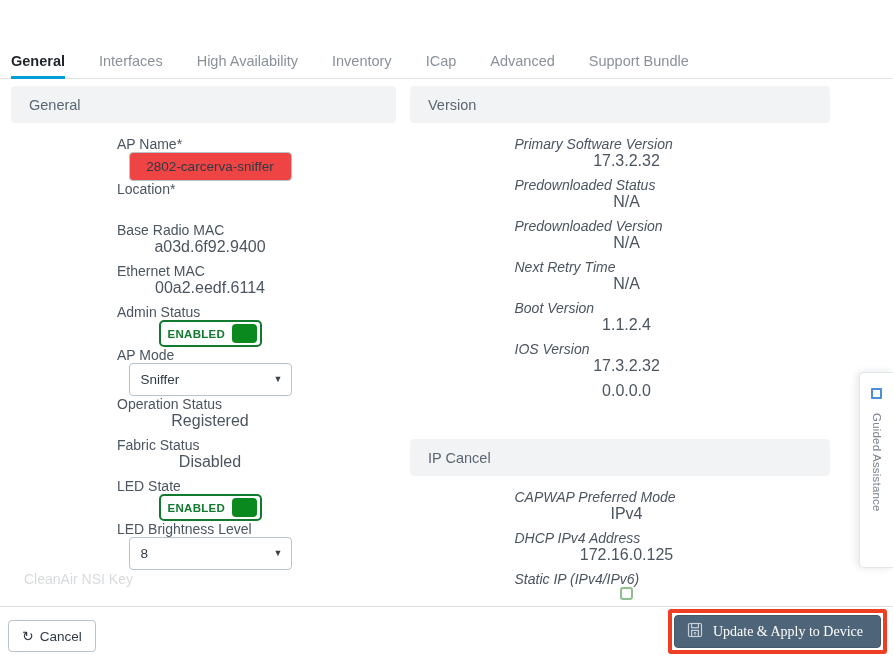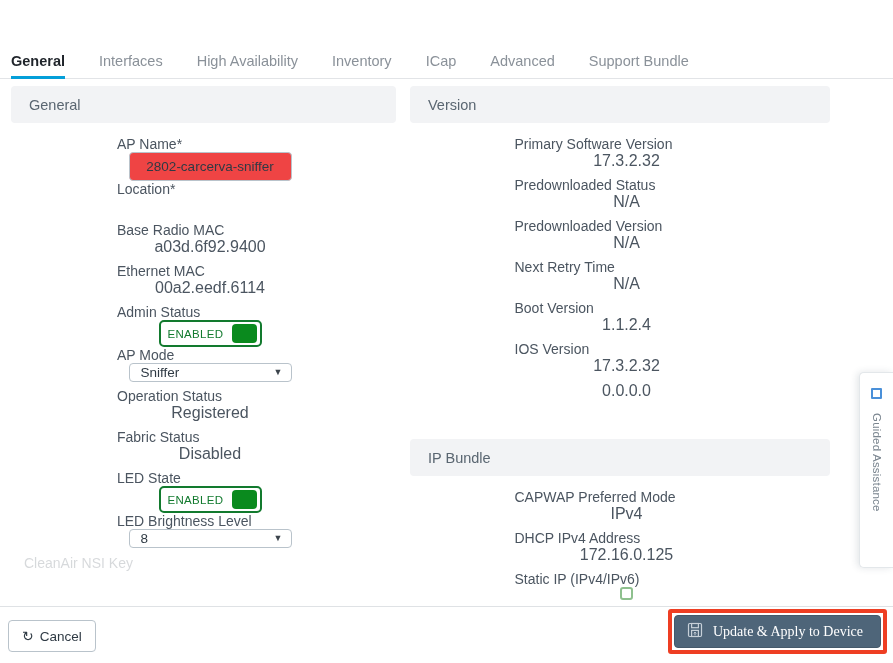--- a/index.html
+++ b/index.html
@@ -93,21 +93,21 @@
     min-height: 41px;
     padding-left: 13px;
     flex-direction: column;
   }
   .row-label {
     font-size: 14px;
     color: #4b5560;
     line-height: 1.15;
   }
   .col-left  .row-label { width: 186px; }
-  .col-right .row-label { width: 224px; }
+  .col-right .row-label { width: 224px; font-style: italic; }
   .row-value {
     font-size: 16px;
     color: #4b5560;
   }
 
   
   .tf {
     width: 163px; height: 29px;
     border: 1px solid #b9c3cb;
     border-radius: 4px;
@@ -116,21 +116,21 @@
     justify-content: center;
     font-size: 13.5px;
     color: #2f3a44;
     cursor: text;
     overflow: hidden;
     white-space: nowrap;
   }
 
   
   .sel {
-    width: 163px; height: 19px;
+    width: 163px; height: 33px;
     border: 1px solid #b9c3cb;
     border-radius: 4px;
     background: #fff;
     display: flex; align-items: center;
     padding: 0 8px 0 11px;
     font-size: 13.5px;
     color: #2f3a44;
     cursor: pointer;
     position: relative;
     gap: 36px;
@@ -148,21 +148,21 @@
     border: 2px solid #127a2e;
     border-radius: 5px;
     display: flex; align-items: center;
     padding: 0 3px 0 7px;
     cursor: pointer;
     background: #fff;
   }
   .toggle-text {
     color: #127a2e;
     font-size: 11.5px;
-    font-weight: normal;
+    font-weight: bold;
     letter-spacing: .3px;
   }
   .toggle-knob {
     margin-left: auto;
     width: 25px; height: 19px;
     background: #0a8a1e;
     border-radius: 4px;
   }
 
   
@@ -367,21 +367,21 @@
           </div>
           <div class="row">
             <div class="row-label">IOS Version</div>
             <div class="row-value">17.3.2.32</div>
           </div>
           <div class="row">
             <div class="row-value">0.0.0.0</div>
           </div>
         </div>
       <div class="section-head second">
-        <span>IP Bundle</span>
+        <span>IP Cancel</span>
       </div>
       <div id="ip-rows">
           <div class="row">
             <div class="row-label">CAPWAP Preferred Mode</div>
             <div class="row-value">IPv4</div>
           </div>
           <div class="row">
             <div class="row-label">DHCP IPv4 Address</div>
             <div class="row-value">172.16.0.125</div>
           </div>

